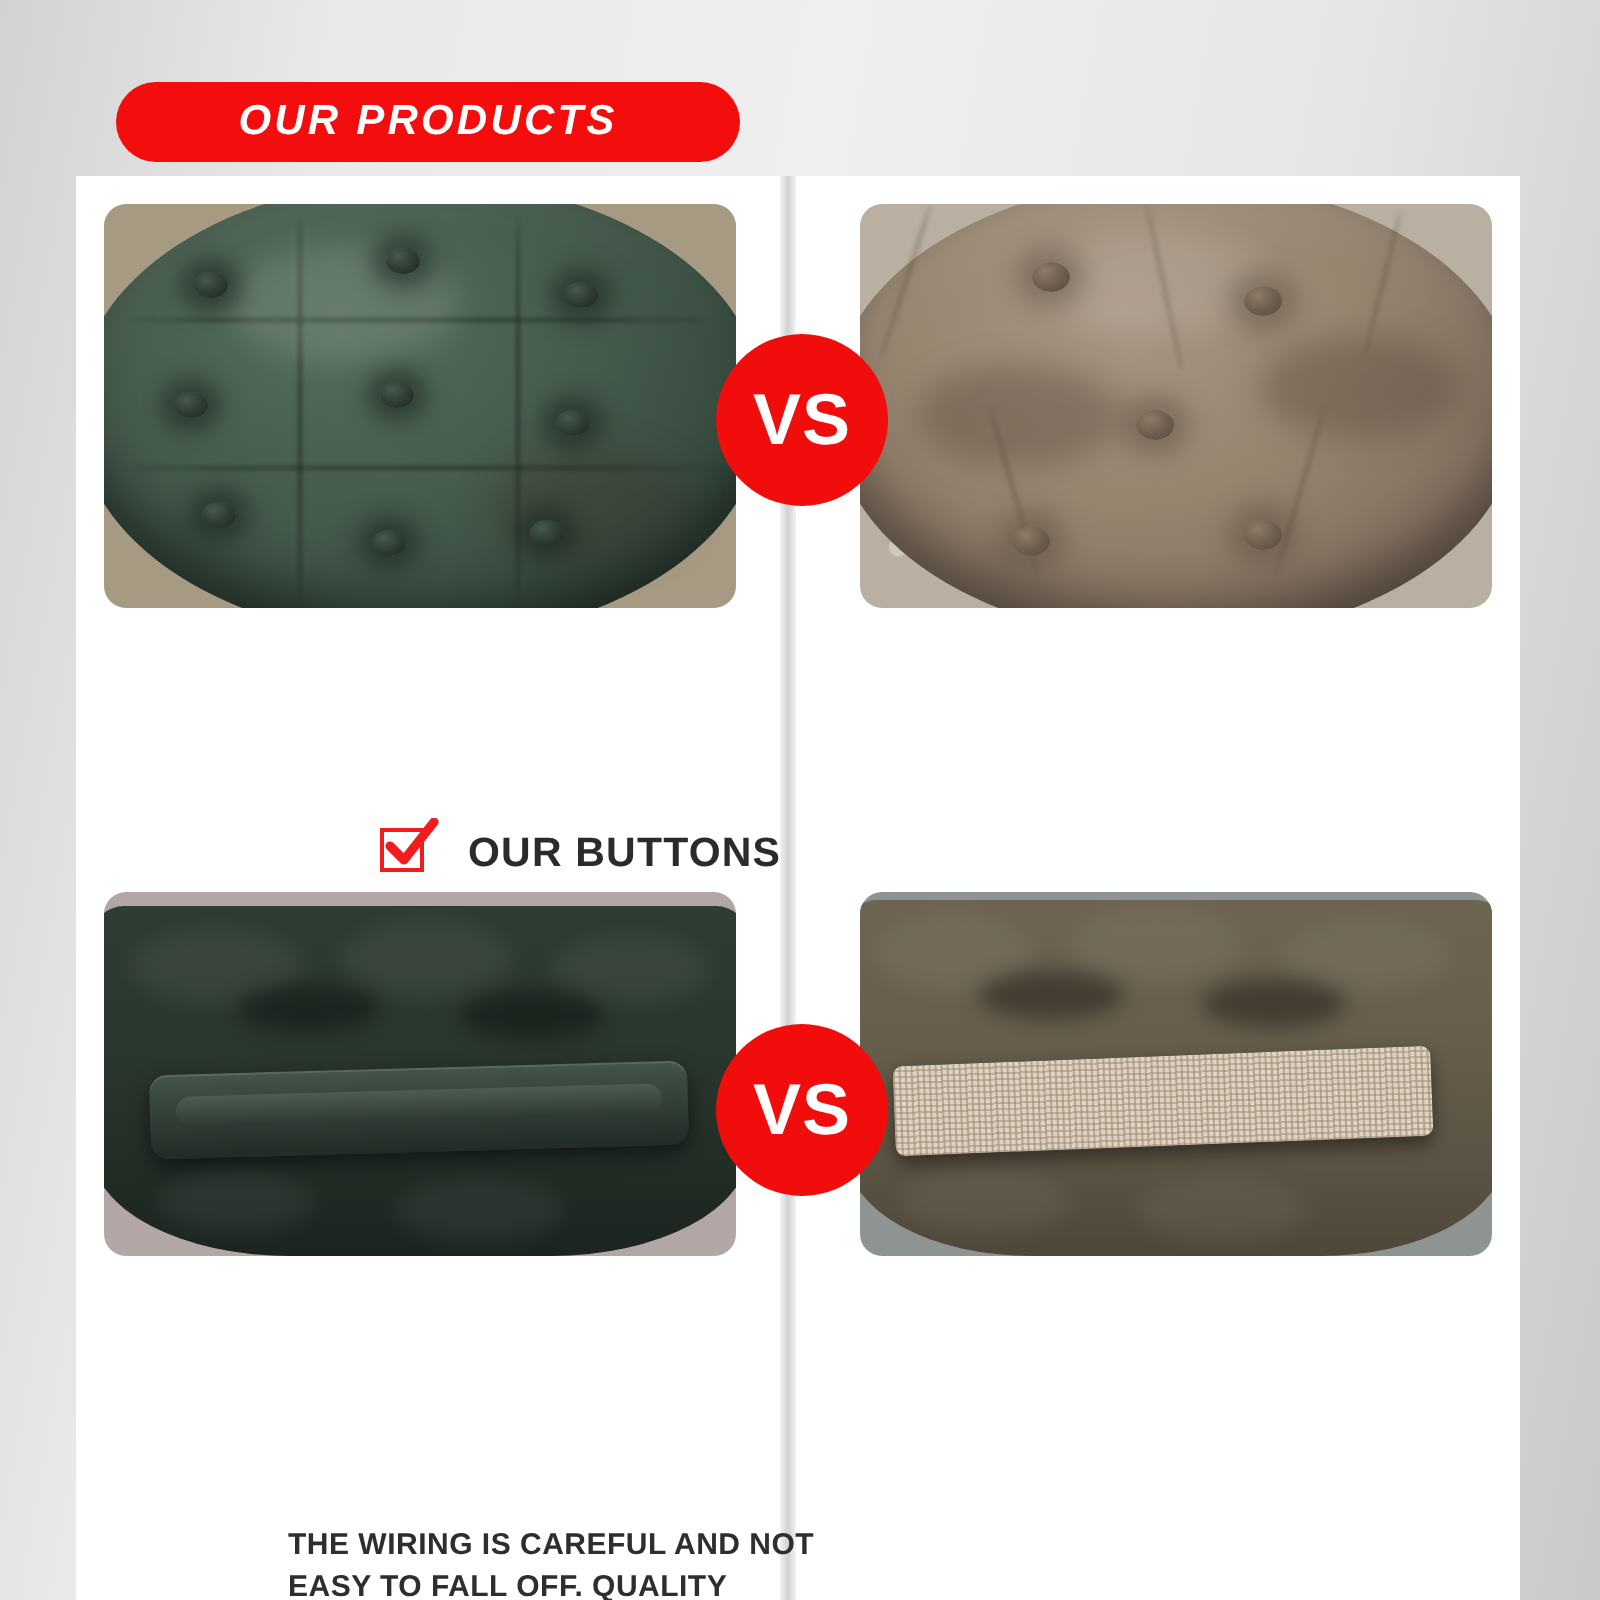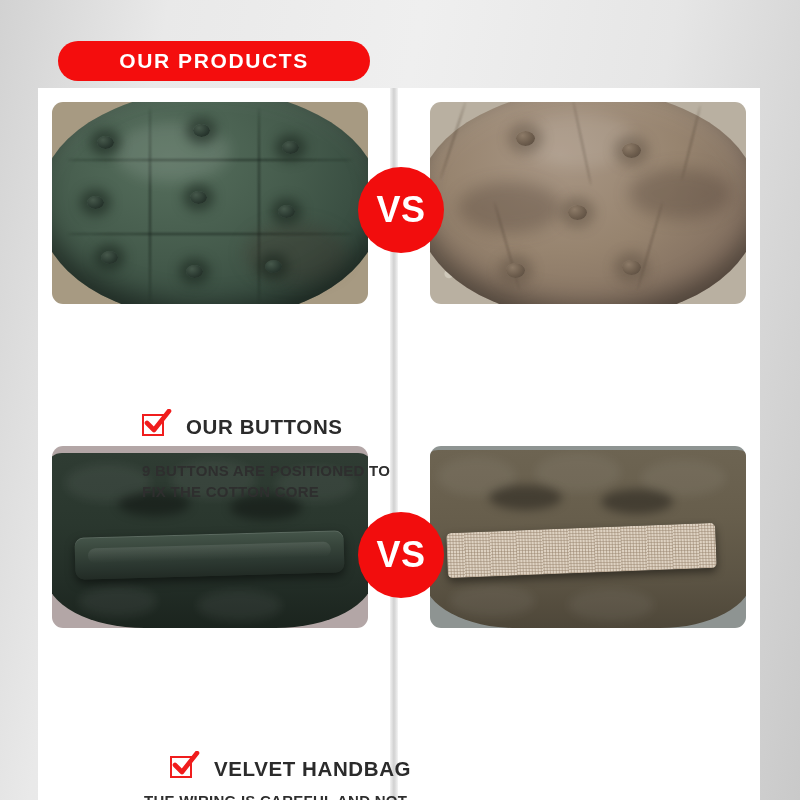--- a/index.html
+++ b/index.html
@@ -24,20 +24,21 @@
 
   
   .badge {
     position: absolute;
     height: 40px;
     border-radius: 20px;
     display: flex;
     align-items: center;
     justify-content: center;
     box-sizing: border-box;
+    font-style: italic;
   }
   .badge span {
     font-size: 21px;
     font-weight: bold;
     letter-spacing: 1.6px;
     color: #ffffff;
     white-space: nowrap;
   }
   #badge-ours {
     left: 58px; top: 41px; width: 312px;
@@ -243,20 +244,21 @@
   }
   #vs-top    { left: 358px; top: 167px; }
   #vs-bottom { left: 358px; top: 512px; }
 
   
   .block { position: absolute; }
   .headrow {
     display: flex;
     align-items: flex-start;
     gap: 14px;
+    margin-left: 48px;
   }
   .headrow .titles {
     font-size: 20.5px;
     font-weight: bold;
     color: #2b2b2b;
     letter-spacing: .6px;
     line-height: 1.22;
     padding-top: 3px;
   }
   .desc {
@@ -344,33 +346,23 @@
     <div class="block" id="text-our-buttons">
       <div class="headrow">
         <span class="check-icon">
           <span class="box"></span>
           <svg width="30" height="28" viewBox="0 0 30 28">
             <path d="M4 14 L11 21 L26 2" fill="none" stroke="#f01d1d" stroke-width="4.6" stroke-linecap="round" stroke-linejoin="round"></path>
           </svg>
         </span>
         <span class="titles">OUR BUTTONS</span>
       </div>
-      <div class="desc">9 BUTTONS ARE POSITIONED TO FIX THE COTTON CORE</div>
     </div>
 
     <div class="block" id="text-our-bag">
-      <div class="headrow">
-        <span class="check-icon">
-          <span class="box"></span>
-          <svg width="30" height="28" viewBox="0 0 30 28">
-            <path d="M4 14 L11 21 L26 2" fill="none" stroke="#f01d1d" stroke-width="4.6" stroke-linecap="round" stroke-linejoin="round"></path>
-          </svg>
-        </span>
-        <span class="titles">VELVET HANDBAG</span>
-      </div>
       <div class="desc">THE WIRING IS CAREFUL AND NOT EASY TO FALL OFF. QUALITY WORKMANSHIP, TOP QUALITY</div>
     </div>
   </div>
 
   <div class="col" id="col-right">
 
     <div class="photo" id="photo-other-buttons">
       <div class="inner">
         <div class="gravel-light"></div>
         <div class="cushion-taupe">

